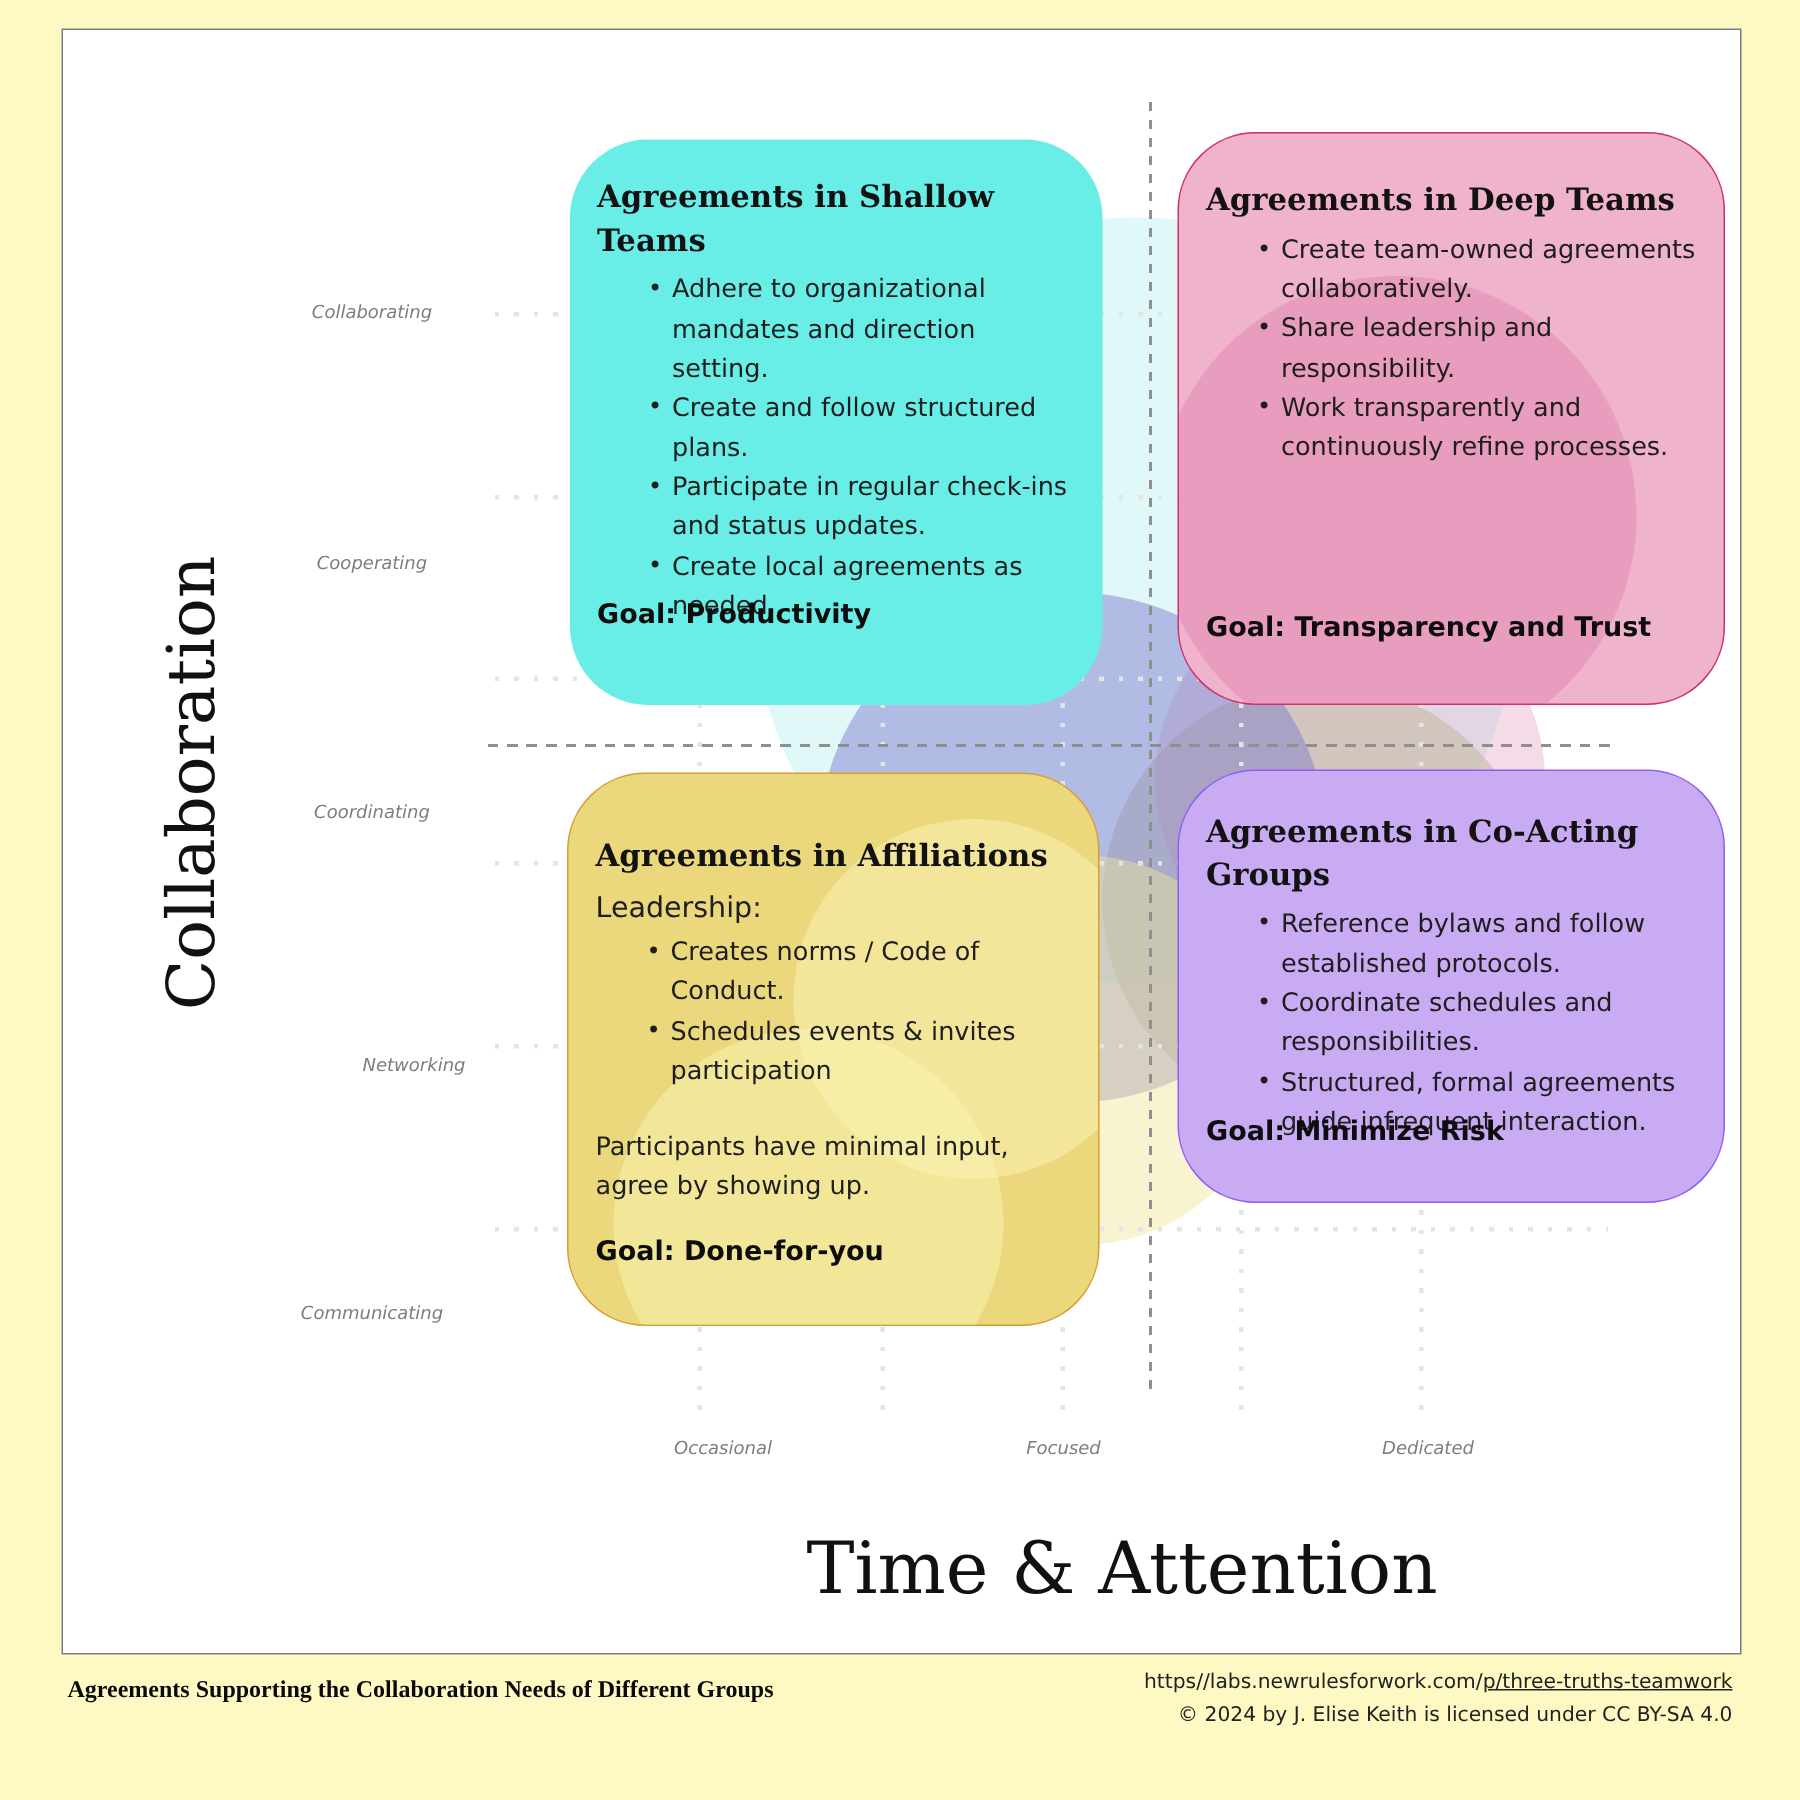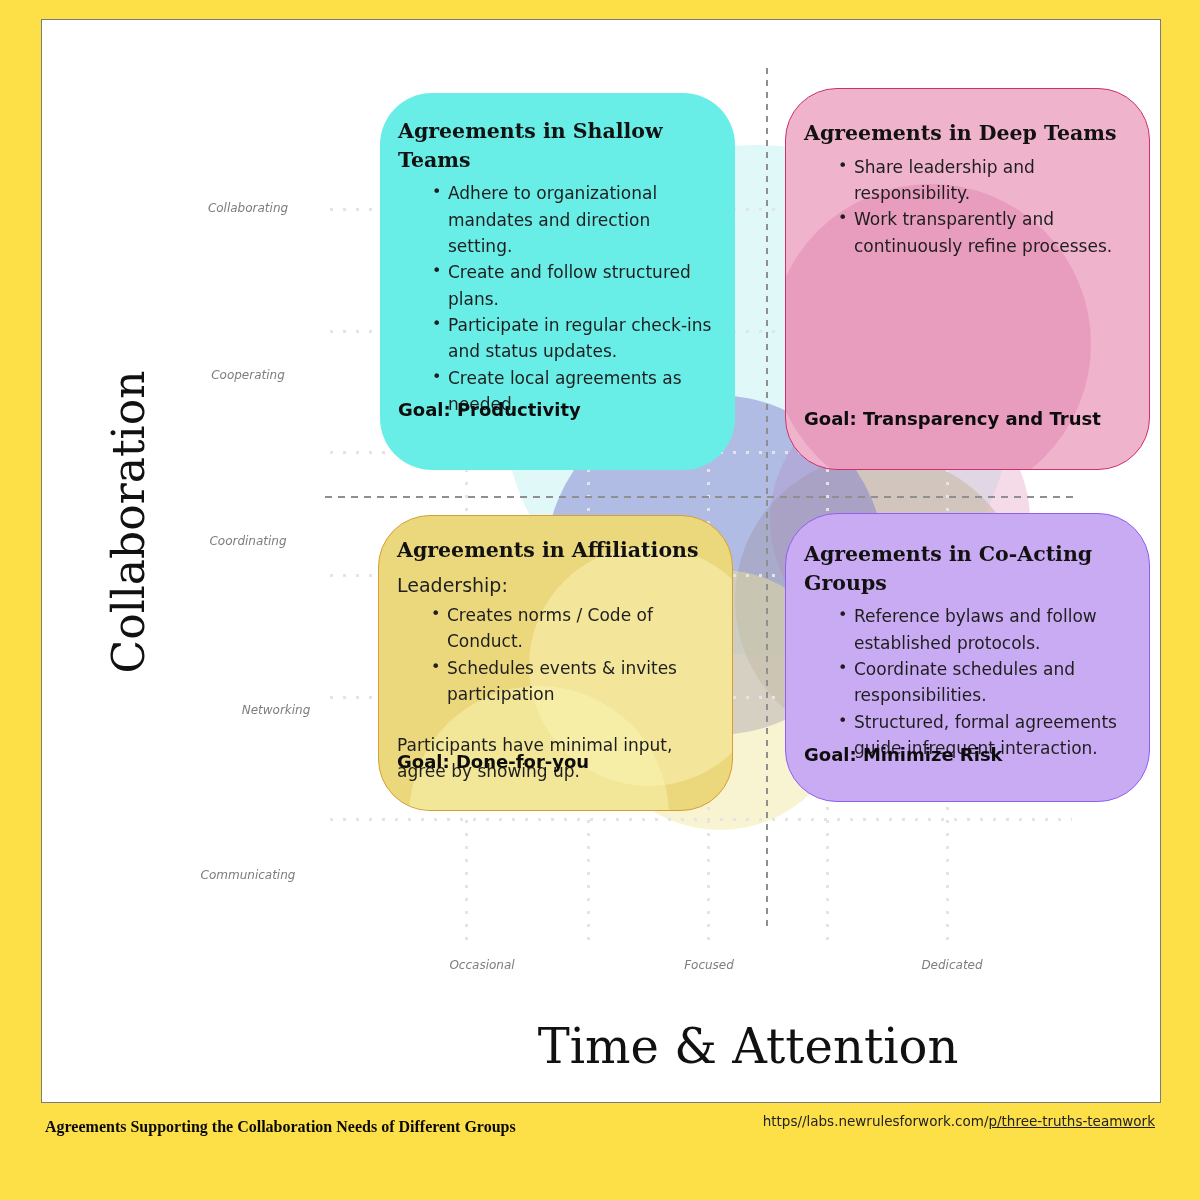--- a/index.html
+++ b/index.html
@@ -1,16 +1,16 @@
 <!DOCTYPE html>
 <html><head>
 <meta charset="utf-8">
 <style>
   html,body{margin:0;padding:0;background:#ffffff;}
-  .canvas{position:relative;width:1200px;height:1200px;background:#fde047;overflow:hidden;
+  .canvas{position:relative;width:1200px;height:1200px;background:#fef9c3;overflow:hidden;
           font-family:"DejaVu Sans",sans-serif;color:#222;}
   .frame{position:absolute;left:41px;top:19px;width:1118px;height:1082px;
          border:1px solid #7b7b7b;background:#ffffff;}
   
   .grid{position:absolute;z-index:3;pointer-events:none;}
   .grid.v{width:3px;background-image:repeating-linear-gradient(to bottom,#e4e4e4 0 3px,transparent 3px 13px);}
   .grid.h{height:3px;background-image:repeating-linear-gradient(to right,#e4e4e4 0 3px,transparent 3px 13px);}
   
   .blob{position:absolute;border-radius:50%;z-index:2;pointer-events:none;}
   
@@ -26,21 +26,21 @@
   .quad ul{position:relative;list-style:none;margin:2px 0 0 0;padding:0 0 0 34px;}
   .quad li{position:relative;padding-left:16px;font-size:17px;line-height:1.55;color:#1e1e1e;}
   .quad li::before{content:"\2022";position:absolute;left:0;top:0;font-size:16px;color:#1e1e1e;}
   .quad .intro{position:relative;font-size:19px;line-height:1.55;color:#1e1e1e;}
   .quad .para{position:relative;margin:24px 0 0 0;font-size:17px;line-height:1.55;color:#1e1e1e;}
   .quad .goal{position:absolute;left:18px;font-weight:bold;font-size:18px;color:#0d0d0d;z-index:2;}
   .q-shallow{left:380px;top:93px;width:355px;height:377px;padding-top:24px;}
   .q-shallow .goal{bottom:50px;}
   .q-deep{left:785px;top:88px;width:365px;height:382px;padding-top:30px;border:1.5px solid transparent;}
   .q-deep .goal{bottom:40px;}
-  .q-affil{left:378px;top:515px;width:355px;height:296px;padding-top:20px;border:1.5px solid transparent;}
+  .q-affil{left:378px;top:515px;width:355px;height:369px;padding-top:40px;border:1.5px solid transparent;}
   .q-affil .goal{bottom:38px;}
   .q-coact{left:785px;top:513px;width:365px;height:289px;padding-top:26px;border:1.5px solid transparent;}
   .q-coact .goal{bottom:36px;}
   
   .axis-cat{position:absolute;z-index:6;font-size:12px;font-style:italic;color:#7d7d7d;
             transform:translate(-50%,-50%);white-space:nowrap;}
   .y-title{position:absolute;z-index:6;left:128px;top:522px;transform:translate(-50%,-50%) rotate(-90deg);
            font-family:"DejaVu Serif",serif;font-size:44px;color:#111;white-space:nowrap;}
   .x-title{position:absolute;z-index:6;left:748px;top:1046px;transform:translate(-50%,-50%);
            font-family:"DejaVu Serif",serif;font-size:48px;color:#111;white-space:nowrap;}
@@ -86,20 +86,21 @@
       <li>Participate in regular check-ins and status updates.</li>
       <li>Create local agreements as needed.</li>
     </ul>
     <div class="goal">Goal: Productivity</div>
   </section>
 
   <section class="quad q-deep" style="background: rgb(240, 179, 204); border-color: rgb(206, 47, 111);">
     <div class="inner-blob" style="left:-15px;top:95px;width:320px;height:320px;background:rgba(215,105,160,0.30);"></div>
     <h2>Agreements in Deep Teams</h2>
     <ul>
+      <li>Create team-owned agreements collaboratively.</li>
       <li>Share leadership and responsibility.</li>
       <li>Work transparently and continuously refine processes.</li>
     </ul>
     <div class="goal">Goal: Transparency and Trust</div>
   </section>
 
   <section class="quad q-affil" style="background: rgb(235, 216, 125); border-color: rgb(216, 158, 50);">
     <div class="inner-blob" style="left:150px;top:30px;width:240px;height:240px;background:rgba(250,243,180,0.55);"></div>
     <div class="inner-blob" style="left:30px;top:170px;width:260px;height:260px;background:rgba(250,243,180,0.5);"></div>
     <h2>Agreements in Affiliations</h2>
@@ -130,14 +131,15 @@
   <div class="axis-cat" style="left:248px;top:875px;">Communicating</div>
 
   <div class="axis-cat" style="left:464px;top:965px;margin-left:18px;">Occasional</div>
   <div class="axis-cat" style="left:709px;top:965px;">Focused</div>
   <div class="axis-cat" style="left:952px;top:965px;">Dedicated</div>
   <div class="x-title">Time &amp; Attention</div>
 
   <div class="footer-left">Agreements Supporting the Collaboration Needs of Different Groups</div>
   <div class="footer-right">
     <div><span>https//labs.newrulesforwork.com/</span><span class="u">p/three-truths-teamwork</span></div>
+    <div>© 2024 by J. Elise Keith is licensed under CC BY-SA 4.0</div>
   </div>
 </div>
 
 </body></html>

